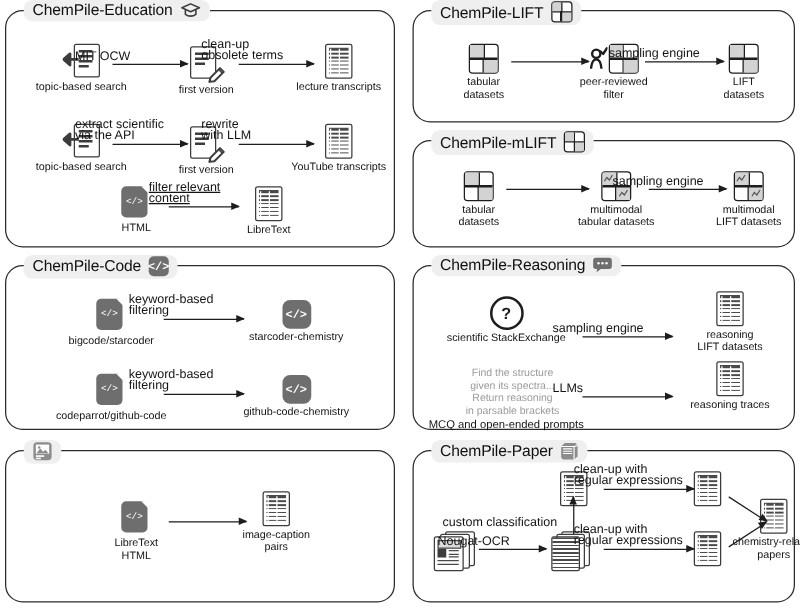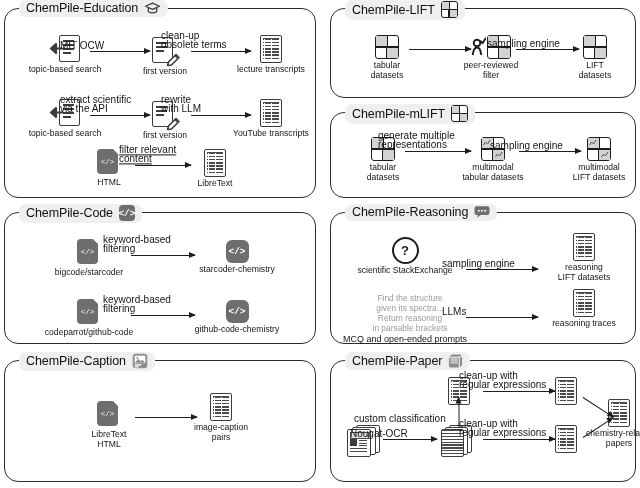--- a/index.html
+++ b/index.html
@@ -405,22 +405,20 @@
         </svg>
         <svg style="position:absolute;right:1px;bottom:1px;" width="8" height="8" viewBox="0 0 8 8">
           <path d="M0.5 6 L2.5 3 L4.5 5 L7 1" fill="none" stroke="#555" stroke-width="1"></path>
         </svg>
       </span>
       <span class="cap">multimodal
 LIFT datasets</span>
     </div>
 
     <div class="arrow" style="left:74px;top:38px;width:66px;"></div>
-    <div class="alabel" style="left:107px;top:37px;">generate multiple
-representations</div>
 
     <div class="arrow" style="left:188px;top:38px;width:62px;"></div>
     <div class="alabel" style="left:219px;top:37px;">sampling engine</div>
   </div>
 
   <div class="panel" style="left:4px;top:212px;width:312px;height:132px;">
     <div class="panel-title">
       <span class="ttl">ChemPile-Code</span>
       <span class="badge sq code" style="width:16px;height:16px;border-radius:4px;">&lt;/&gt;</span>
     </div>
@@ -501,21 +499,20 @@
       <span class="ico doc-lines"></span>
       <span class="cap">reasoning traces</span>
     </div>
 
     <div class="arrow" style="left:135px;top:104px;width:72px;"></div>
     <div class="alabel" style="left:171px;top:103px;">LLMs</div>
   </div>
 
   <div class="panel" style="left:4px;top:360px;width:312px;height:122px;">
     <div class="panel-title">
-      <span class="ttl">ChemPile-Caption</span>
       <span class="badge">
         <svg class="svgico" width="16" height="16" viewBox="0 0 18 18">
           <rect x="0.8" y="0.8" width="16.4" height="16.4" rx="3.4" fill="#8c8c8c"></rect>
           <rect x="3" y="3" width="12" height="8.4" fill="#fff"></rect>
           <circle cx="6" cy="5.6" r="1.1" fill="#8c8c8c"></circle>
           <path d="M3.4 11 L7 6.6 L9.6 9.4 L11.6 7.6 L14.6 11 Z" fill="#8c8c8c"></path>
           <rect x="3" y="12.6" width="7.5" height="1.5" fill="#fff"></rect>
           <rect x="3" y="14.8" width="4.5" height="1.4" fill="#fff"></rect>
         </svg>
       </span>

